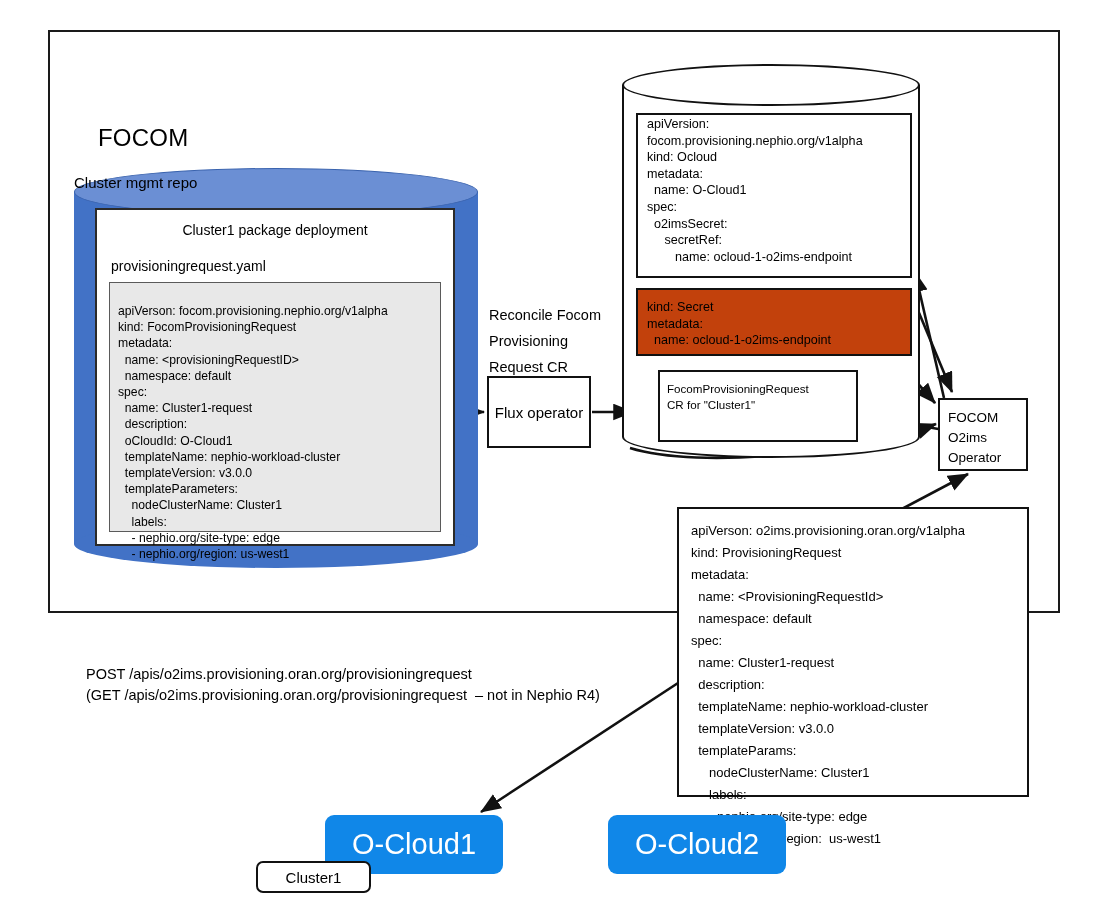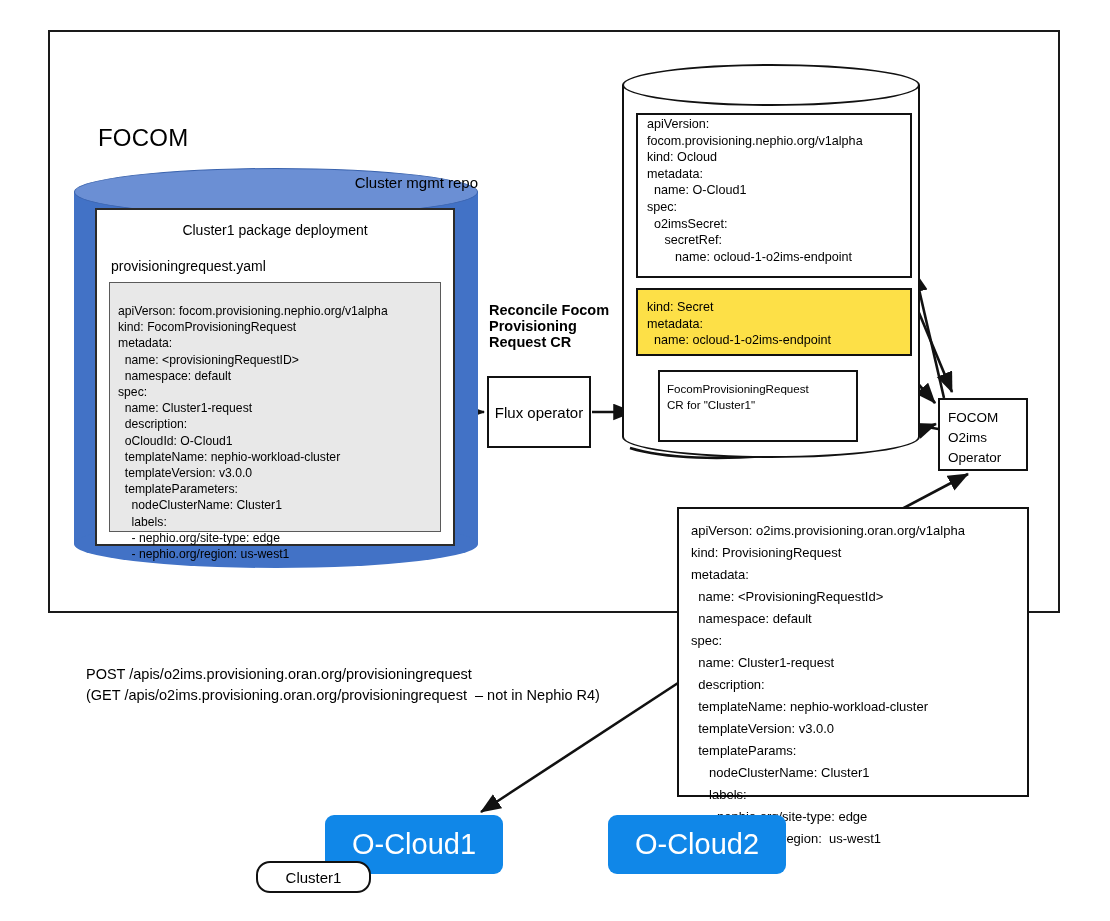--- a/index.html
+++ b/index.html
@@ -15,55 +15,55 @@
   
   #focom-title{left:98px;top:124px;font-size:24px;letter-spacing:.2px;}
 
   
   #repo-cyl{left:74px;top:168px;width:404px;height:400px;}
   #repo-body{position:absolute;left:0;top:24px;width:404px;height:352px;background:#4272C6;}
   #repo-top{position:absolute;left:0;top:0;width:404px;height:48px;border-radius:50%;
             background:#6B8FD4;border:1px solid #3a63ae;box-sizing:border-box;}
   #repo-bot{position:absolute;left:0;top:352px;width:404px;height:48px;border-radius:50%;
             background:#4272C6;}
-  #repo-label{position:absolute;left:0;top:6px;width:404px;text-align:right;
+  #repo-label{position:absolute;left:0;top:6px;width:404px;text-align:left;
               font-size:15px;color:#000;}
 
   
   #pkg-box{left:95px;top:208px;width:360px;height:338px;background:#fff;
            border:2px solid #2b2b2b;box-sizing:border-box;}
   #pkg-title{position:absolute;left:0;top:12px;width:356px;text-align:center;font-size:14px;}
   #pkg-file{position:absolute;left:14px;top:48px;font-size:14px;}
   #pkg-yaml{position:absolute;left:12px;top:72px;width:332px;height:250px;
             background:#e8e8e8;border:1px solid #5a5a5a;box-sizing:border-box;
             padding:20px 8px;font-size:12.2px;line-height:16.2px;white-space:pre;}
 
   
-  #reconcile-label{left:489px;top:302px;font-size:14.5px;line-height:16px;white-space:pre;font-weight:bold;}
+  #reconcile-label{left:489px;top:302px;font-size:14.5px;line-height:26px;white-space:pre;}
 
   
   #flux-box{left:487px;top:376px;width:104px;height:72px;border:2px solid #111;
             background:#fff;box-sizing:border-box;display:flex;align-items:center;
             justify-content:center;text-align:center;font-size:15px;line-height:21px;}
 
   
   #etcd-cyl{left:622px;top:64px;width:298px;height:394px;}
   #etcd-body{position:absolute;left:0;top:21px;width:298px;height:352px;background:#fff;
              border-left:2px solid #111;border-right:2px solid #111;box-sizing:border-box;}
   #etcd-top{position:absolute;left:0;top:0;width:298px;height:42px;border-radius:50%;
             background:#fff;border:2px solid #111;box-sizing:border-box;}
   #etcd-bot{position:absolute;left:0;top:352px;width:298px;height:42px;border-radius:50%;
             background:#fff;border:2px solid #111;box-sizing:border-box;
             clip-path:inset(50% 0 0 0);}
   #etcd-label{position:absolute;left:0;top:10px;width:298px;text-align:center;font-size:13.5px;}
 
   #etcd-box1{left:636px;top:113px;width:276px;height:165px;background:#fff;
              border:2px solid #111;box-sizing:border-box;padding:1px 0 0 9px;
              font-size:12.6px;line-height:16.6px;white-space:pre;}
-  #etcd-box2{left:636px;top:288px;width:276px;height:68px;background:#fde047;
+  #etcd-box2{left:636px;top:288px;width:276px;height:68px;background:#c2410c;
              border:2px solid #111;box-sizing:border-box;padding:9px 0 0 9px;
              font-size:12.6px;line-height:16.6px;white-space:pre;}
   #etcd-box3{left:636px;top:370px;width:200px;height:72px;background:#fff;
              border:2px solid #111;box-sizing:border-box;padding:9px 0 0 7px;
              font-size:11.6px;line-height:15.6px;white-space:pre;margin-left:22px;}
 
   
   #op-box{left:938px;top:398px;width:90px;height:73px;background:#fff;
           border:2px solid #111;box-sizing:border-box;padding:8px 0 0 8px;
           font-size:13.5px;line-height:20px;white-space:pre;}
@@ -75,21 +75,21 @@
 
   
   #api-text{left:86px;top:664px;font-size:14.5px;line-height:21px;white-space:pre;}
 
   
   .ocloud{position:absolute;background:#1087E8;border-radius:9px;color:#fff;
           display:flex;align-items:center;justify-content:center;font-size:29px;}
   #ocloud1{left:325px;top:815px;width:178px;height:59px;}
   #ocloud2{left:608px;top:815px;width:178px;height:59px;}
   #cluster1-tag{left:256px;top:861px;width:115px;height:32px;background:#fff;
-                border:2px solid #111;border-radius:14px;box-sizing:border-box;
+                border:2px solid #111;border-radius:7px;box-sizing:border-box;
                 display:flex;align-items:center;justify-content:center;font-size:15px;}
 </style>
 </head>
 <body>
 
 <svg id="svg-layer" viewBox="0 0 1110 921">
   <defs>
     <marker id="ah" markerWidth="9" markerHeight="9" refX="7.6" refY="3.2" orient="auto">
       <path d="M0,0 L8,3.2 L0,6.4 z" fill="#111"></path>
     </marker>

